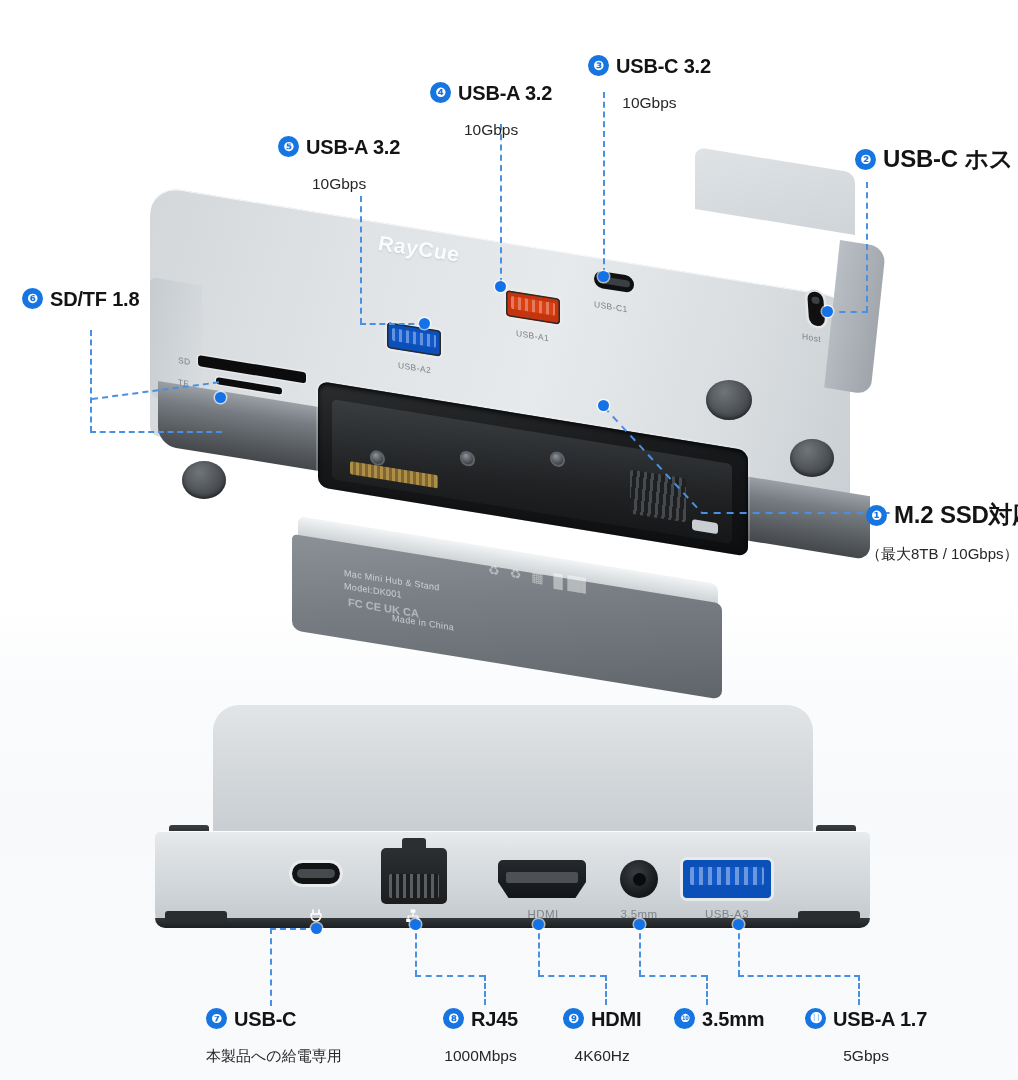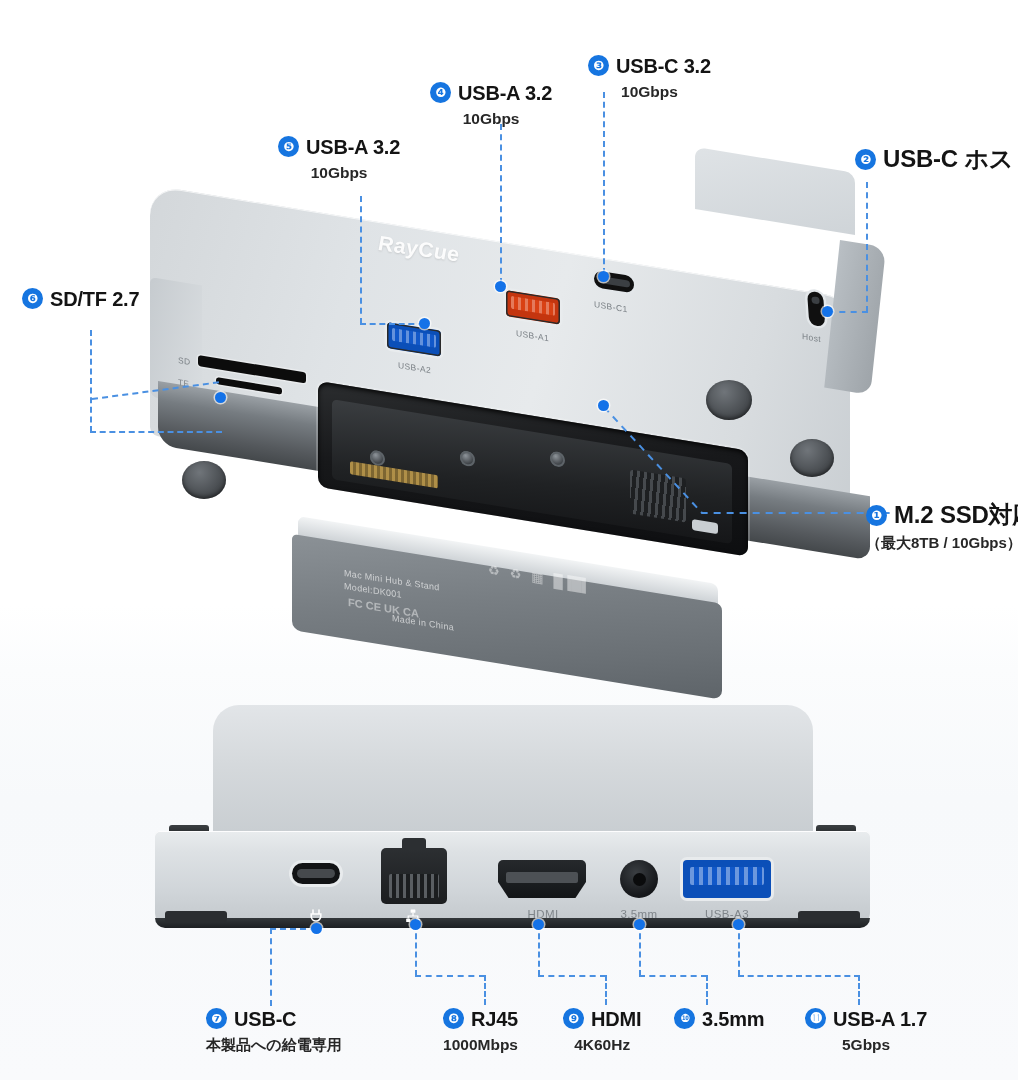--- a/index.html
+++ b/index.html
@@ -32,21 +32,21 @@
     letter-spacing: -0.5px;
   }
   .badge.wide { letter-spacing: -1.5px; font-size: 11.5px; }
   .ttl {
     font-size: 20px; font-weight: 700; color: #141414;
     letter-spacing: -0.2px; line-height: 1;
   }
   .ttl.jp { font-size: 24px; }
   .sub {
     font-size: 15.5px; color: #272727; text-align: center;
-    margin-top: 7px; white-space: nowrap; font-weight: 700;
+    margin-top: 18px; white-space: nowrap; font-weight: 400;
   }
   .sub.jpsub { font-size: 15px; }
   .callout.alignL .sub { text-align: left; }
 
   
   .lead { position: absolute; }
   .lead.v { border-left: 2px dashed #4a90e2; width: 0; }
   .lead.h { border-top: 2px dashed #4a90e2; height: 0; }
   .dot {
     position: absolute; width: 11px; height: 11px;
@@ -498,21 +498,21 @@
   <div class="callout" style="left:855px; top:147px;">
     <div class="hdr">
       <span class="badge">❷</span>
       <span class="ttl jp">USB-C ホスト</span>
     </div>
   </div>
 
   <div class="callout alignL" style="left:22px; top:288px;">
     <div class="hdr">
       <span class="badge">❻</span>
-      <span class="ttl">SD/TF 2.7</span>
+      <span class="ttl">SD/TF 1.8</span>
     </div>
   </div>
 
   <div class="callout alignL" style="left:866px; top:503px;">
     <div class="hdr">
       <span class="badge">❶</span>
       <span class="ttl jp">M.2 SSD対応</span>
     </div>
     <div class="sub jpsub" style="text-align:left;">（最大8TB / 10Gbps）</div>
   </div>

